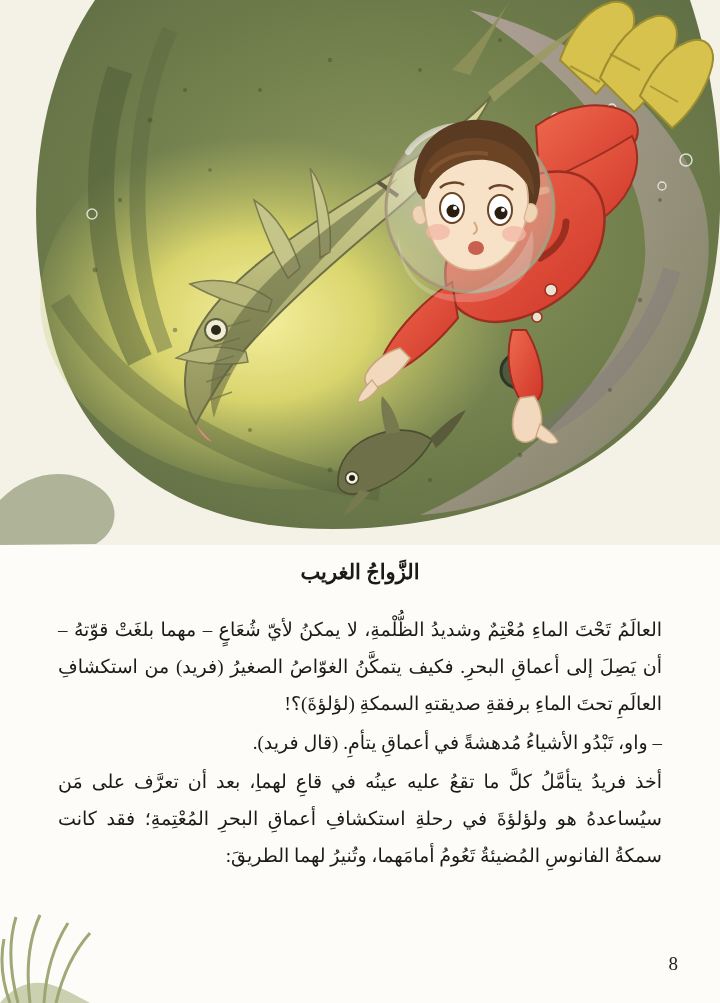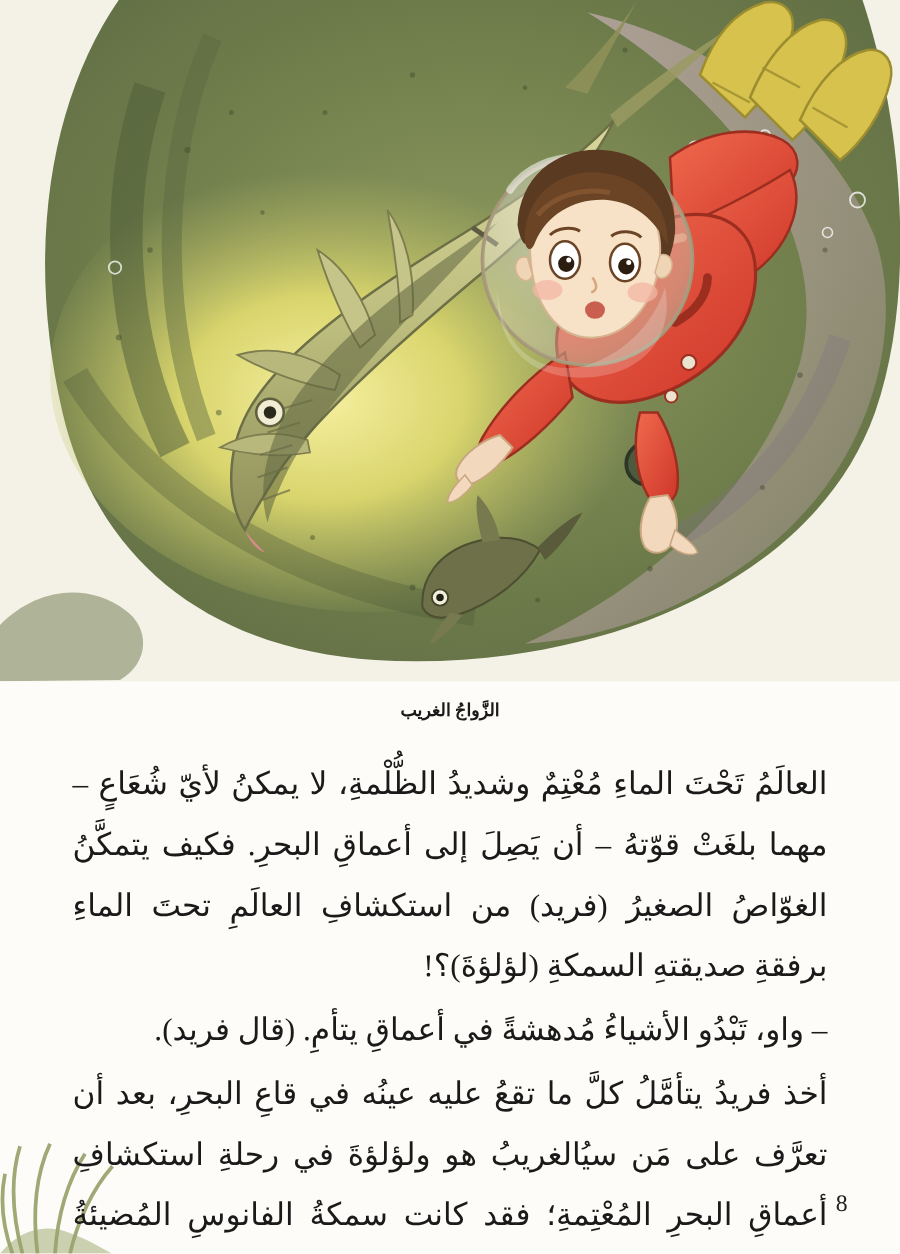--- a/index.html
+++ b/index.html
@@ -38,27 +38,27 @@
     position: absolute;
     left: 58px;
     top: 560px;
     width: 604px;
     direction: rtl;
     text-align: right;
     color: #1a1a1a;
   }
   .story-title {
     text-align: center;
-    font-size: 14px;
+    font-size: 21px;
     font-weight: bold;
     margin: 0 0 26px 0;
     letter-spacing: 0;
   }
   .story-para {
-    font-size: 25px;
+    font-size: 19px;
     line-height: 1.95;
     margin: 0 0 2px 0;
     text-align: justify;
     text-align-last: right;
   }
 
   
   .page-number {
     position: absolute;
     right: 42px;
@@ -288,17 +288,17 @@
       <path d="M56,110 C62,84 74,58 90,40"></path>
       <path d="M10,110 C2,88 0,66 4,46"></path>
     </g>
     <path d="M0,110 C14,92 34,86 52,92 C70,98 82,106 90,110 Z" fill="#9aa36a" opacity="0.5"></path>
   </svg>
 
   <div class="text-block">
     <h1 class="story-title">الزَّواجُ الغريب</h1>
     <p class="story-para">العالَمُ تَحْتَ الماءِ مُعْتِمٌ وشديدُ الظُّلْمةِ، لا يمكنُ لأيّ شُعَاعٍ – مهما بلغَتْ قوّتهُ – أن يَصِلَ إلى أعماقِ البحرِ. فكيف يتمكَّنُ الغوّاصُ الصغيرُ (فريد) من استكشافِ العالَمِ تحتَ الماءِ برفقةِ صديقتهِ السمكةِ (لؤلؤةَ)؟!</p>
     <p class="story-para">– واو، تَبْدُو الأشياءُ مُدهشةً في أعماقِ يتأمِ. (قال فريد).</p>
-    <p class="story-para">أخذ فريدُ يتأمَّلُ كلَّ ما تقعُ عليه عينُه في قاعِ البحرِ، بعد أن تعرَّف على مَن سيُالغريبُ هو ولؤلؤةَ في رحلةِ استكشافِ أعماقِ البحرِ المُعْتِمةِ؛ فقد كانت سمكةُ الفانوسِ المُضيئةُ تَعُومُ أمامَهما، وتُنيرُ لهما الطريقَ:</p>
+    <p class="story-para">أخذ فريدُ يتأمَّلُ كلَّ ما تقعُ عليه عينُه في قاعِ لهماِ، بعد أن تعرَّف على مَن سيُساعدهُ هو ولؤلؤةَ في رحلةِ استكشافِ أعماقِ البحرِ المُعْتِمةِ؛ فقد كانت سمكةُ الفانوسِ المُضيئةُ تَعُومُ أمامَهما، وتُنيرُ لهما الطريقَ:</p>
   </div>
 
   <div class="page-number">8</div>
 </div>
 
 </body></html>

